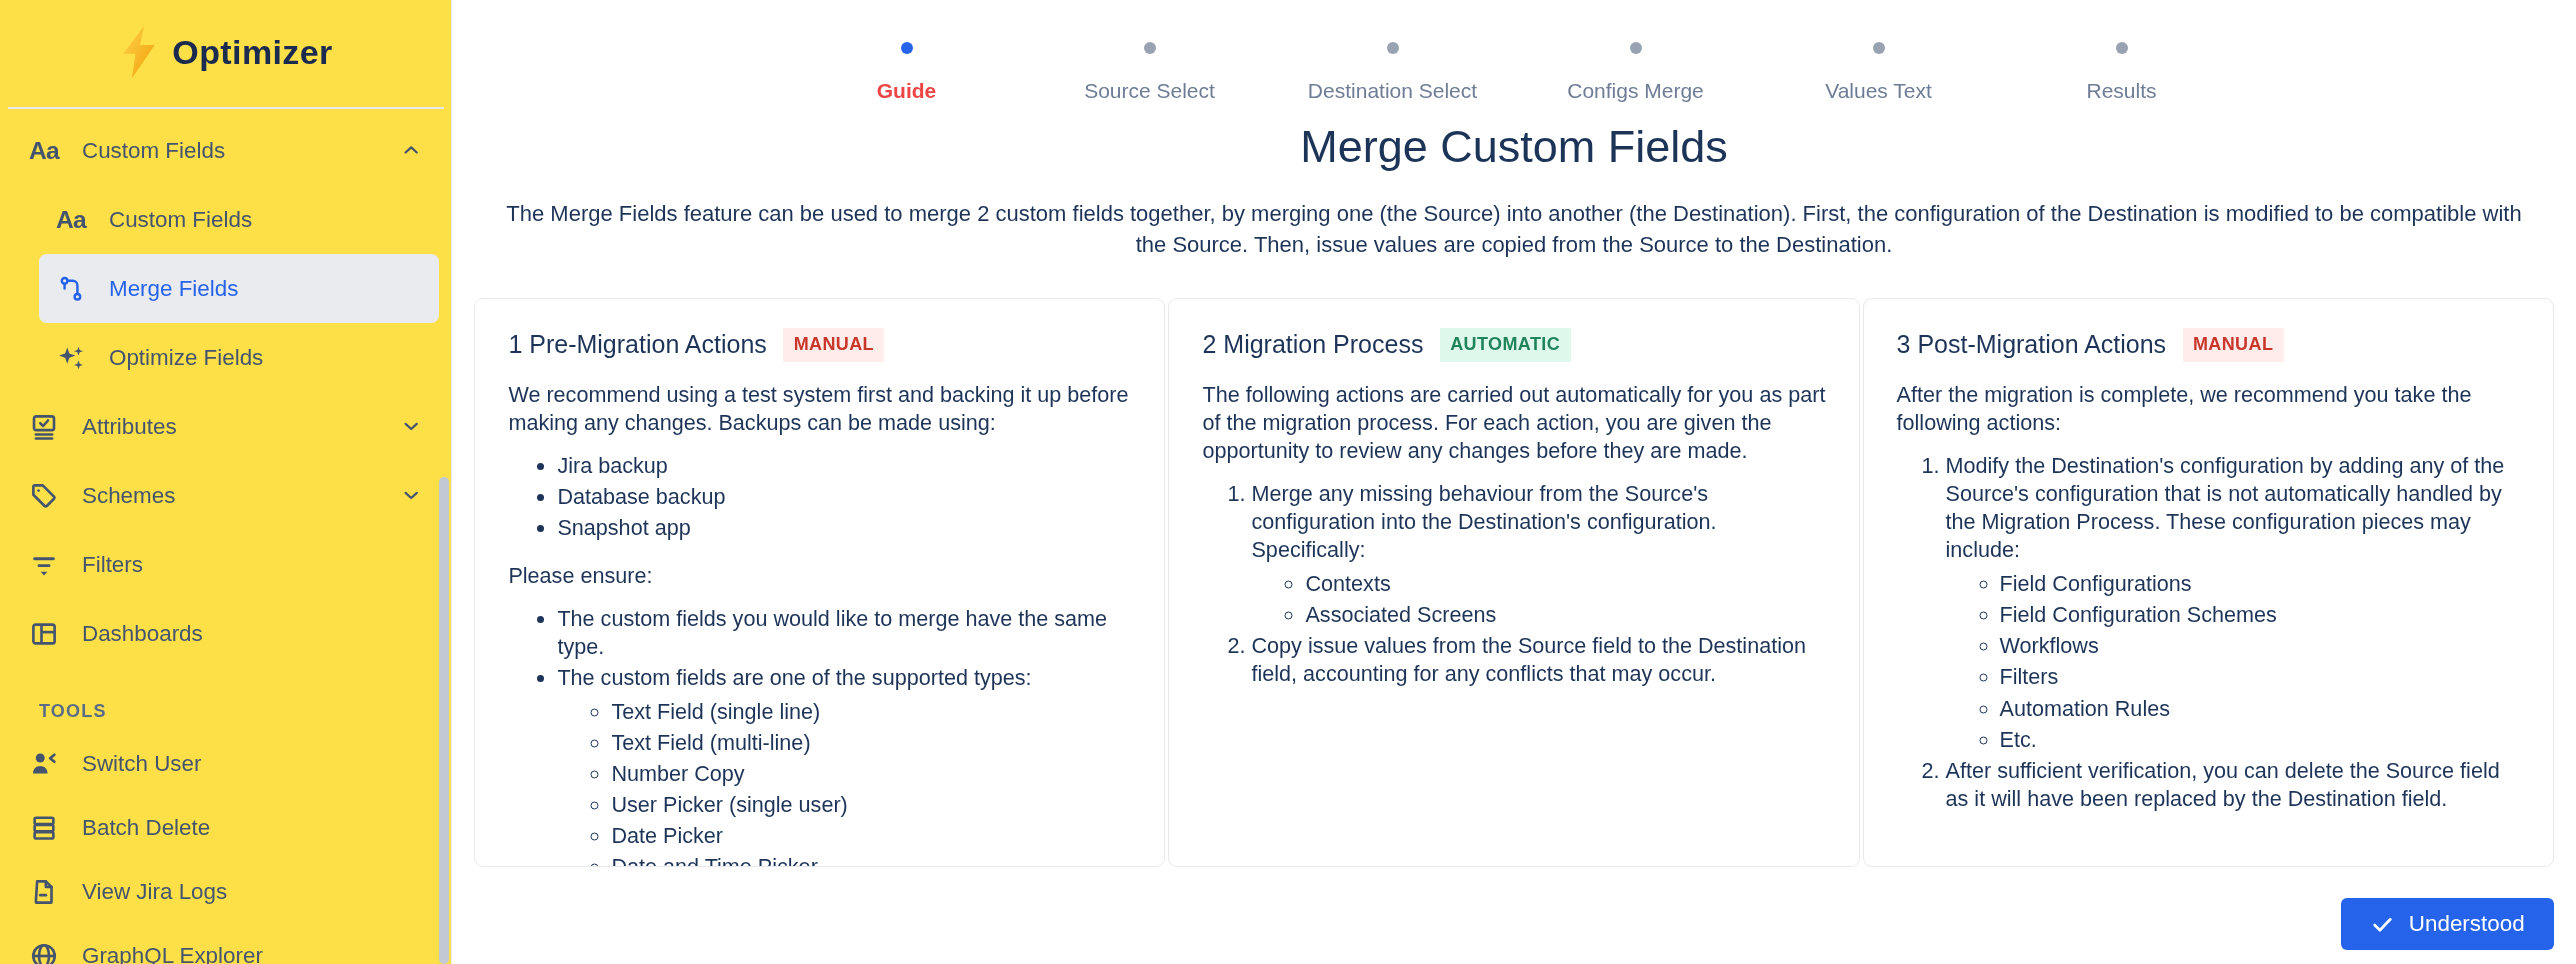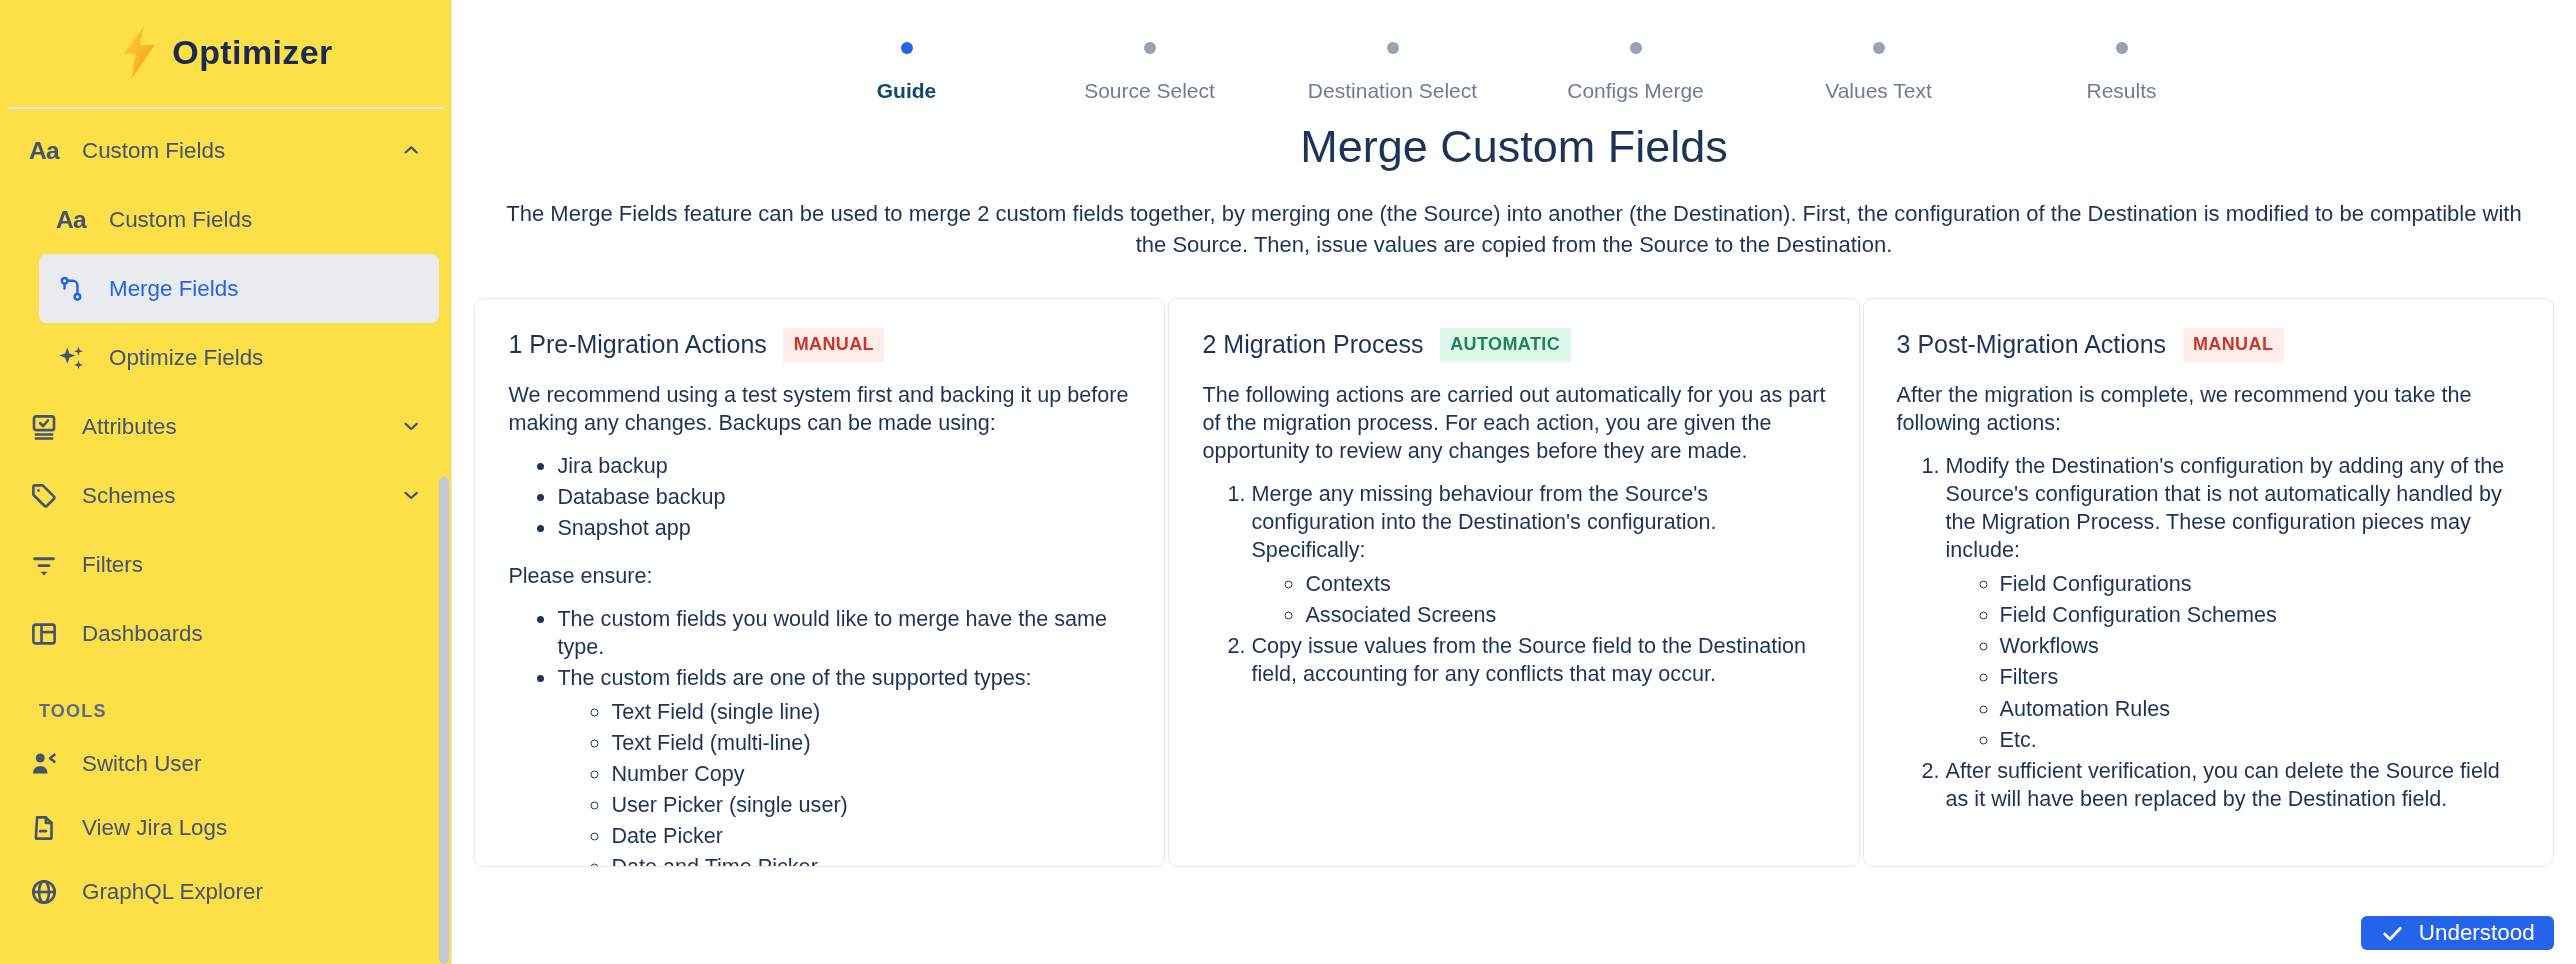--- a/index.html
+++ b/index.html
@@ -42,21 +42,21 @@
   }
 
   
   .main { flex:1; position:relative; display:flex; flex-direction:column; align-items:center; padding-top:42px; background:#fff; }
 
   .stepper { display:flex; }
   .step { width:243px; display:flex; flex-direction:column; align-items:center; cursor:pointer; }
   .dot { width:12px; height:12px; border-radius:50%; background:#99a2b2; }
   .step-label { margin-top:24.6px; font-size:21px; color:#6e7c95; }
   .step.active .dot { background:#2563eb; }
-  .step.active .step-label { color:#0c4a6e; font-weight:600; }
+  .step.active .step-label { color:#ef4444; font-weight:600; }
 
   .page-title { margin-top:18px; font-size:45px; font-weight:500; color:#1c3457; }
   .intro { margin-top:25px; font-size:22px; line-height:1.45; text-align:center; max-width:2042px; color:#1d3458; }
 
   .cards { display:flex; gap:3px; margin-top:37px; width:100%; padding:0 22.4px; }
   .card {
     flex:1; height:569px; background:#fff;
     border:1.5px solid #e7e9ed; border-radius:9px;
     padding:15px 33px 30px 33px; overflow:hidden;
     font-size:21.6px; line-height:1.3; color:#1d3458;
@@ -71,21 +71,21 @@
   .badge.automatic { color:#1f845a; background:#dff8ec; }
   .card p { margin:19.4px 0 0 0; }
   .card ul, .card ol { margin:15px 0 0 0; padding-left:49px; }
   .card li { margin-top:3px; }
   .card ul.l2 { list-style-type:circle; margin-top:6px; padding-left:54px; }
   .card ol { list-style-type:decimal; }
 
   .understood-btn {
     position:absolute; right:22.4px; bottom:15px;
     display:flex; align-items:center; gap:13.4px;
-    height:34px; padding:0 19px;
+    height:52px; padding:0 29px;
     background:#2563eb; color:#ffffff; border:none; border-radius:6px;
     font-family:"Liberation Sans", sans-serif; font-size:22.4px; font-weight:500;
     cursor:pointer;
   }
 
   svg { display:block; }
 </style>
 </head>
 <body>
 
@@ -210,20 +210,30 @@
       <span class="nicon">
         <svg width="30" height="30" viewBox="0 0 24 24" fill="currentColor">
           <circle cx="9" cy="7.2" r="3.6"></circle>
           <path d="M3.2 19.5 c0 -3.8 2.6 -6 5.8 -6 s5.8 2.2 5.8 6 z"></path>
           <path d="M20.3 4.6 L16.9 7.4 20.3 10.2" fill="none" stroke="currentColor" stroke-width="2.2" stroke-linecap="round" stroke-linejoin="round"></path>
         </svg>
       </span>
       <span>Switch User</span>
     </div>
 
+    <div class="nav-row tool">
+      <span class="nicon">
+        <svg width="30" height="30" viewBox="0 0 24 24" fill="none" stroke="currentColor" stroke-width="2.1" stroke-linejoin="round">
+          <rect x="4.5" y="3.8" width="15" height="5" rx="1.2"></rect>
+          <rect x="4.5" y="9.6" width="15" height="5" rx="1.2"></rect>
+          <rect x="4.5" y="15.4" width="15" height="5" rx="1.2"></rect>
+        </svg>
+      </span>
+      <span>Batch Delete</span>
+    </div>
 
     <div class="nav-row tool">
       <span class="nicon">
         <svg width="30" height="30" viewBox="0 0 24 24" fill="none" stroke="currentColor" stroke-width="2.1" stroke-linecap="round" stroke-linejoin="round">
           <path d="M6.5 3.5 h7 L18 8 v11.5 a1 1 0 0 1 -1 1 h-10.5 a1 1 0 0 1 -1 -1 z"></path>
           <path d="M13.5 3.5 V8 H18"></path>
           <path d="M9 14.5 h4.5"></path>
         </svg>
       </span>
       <span>View Jira Logs</span>

